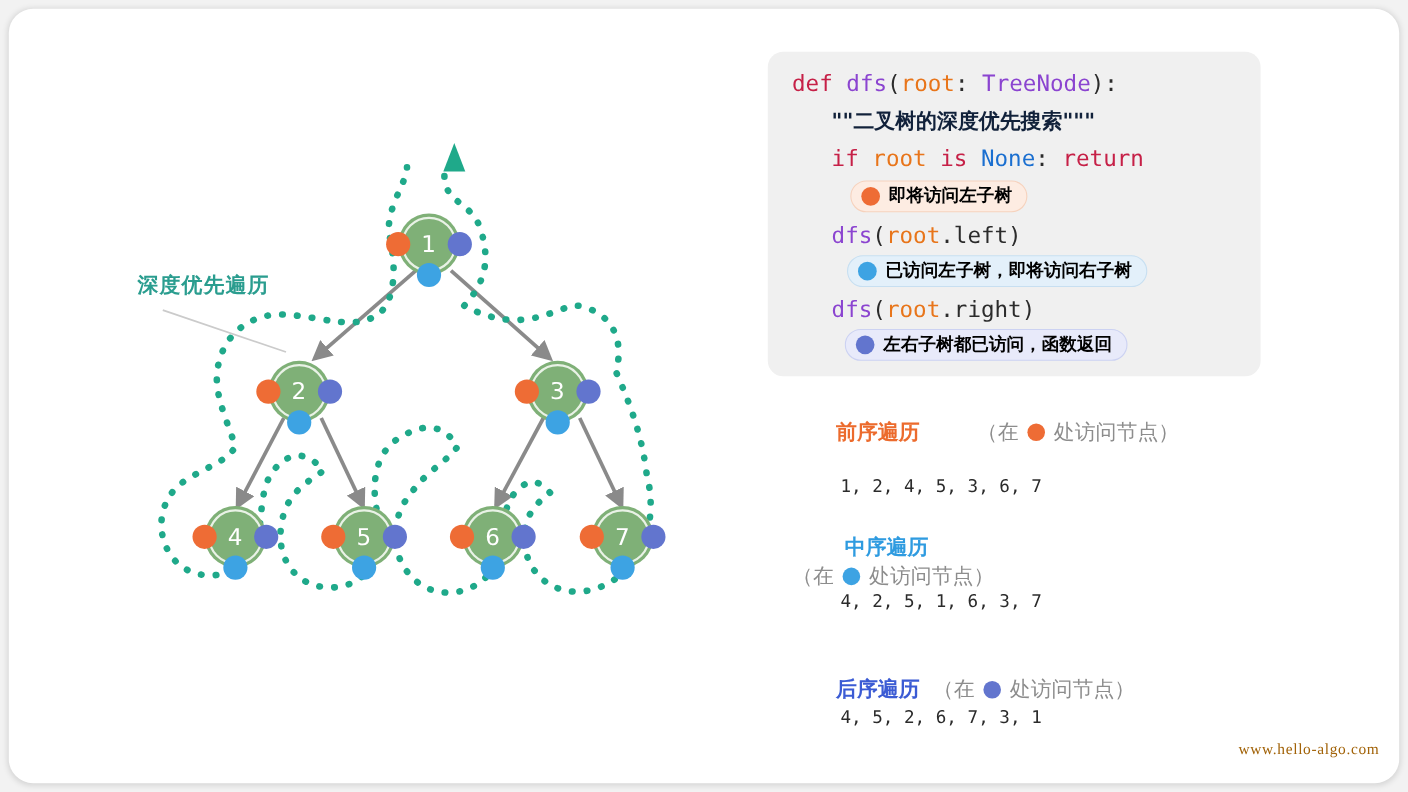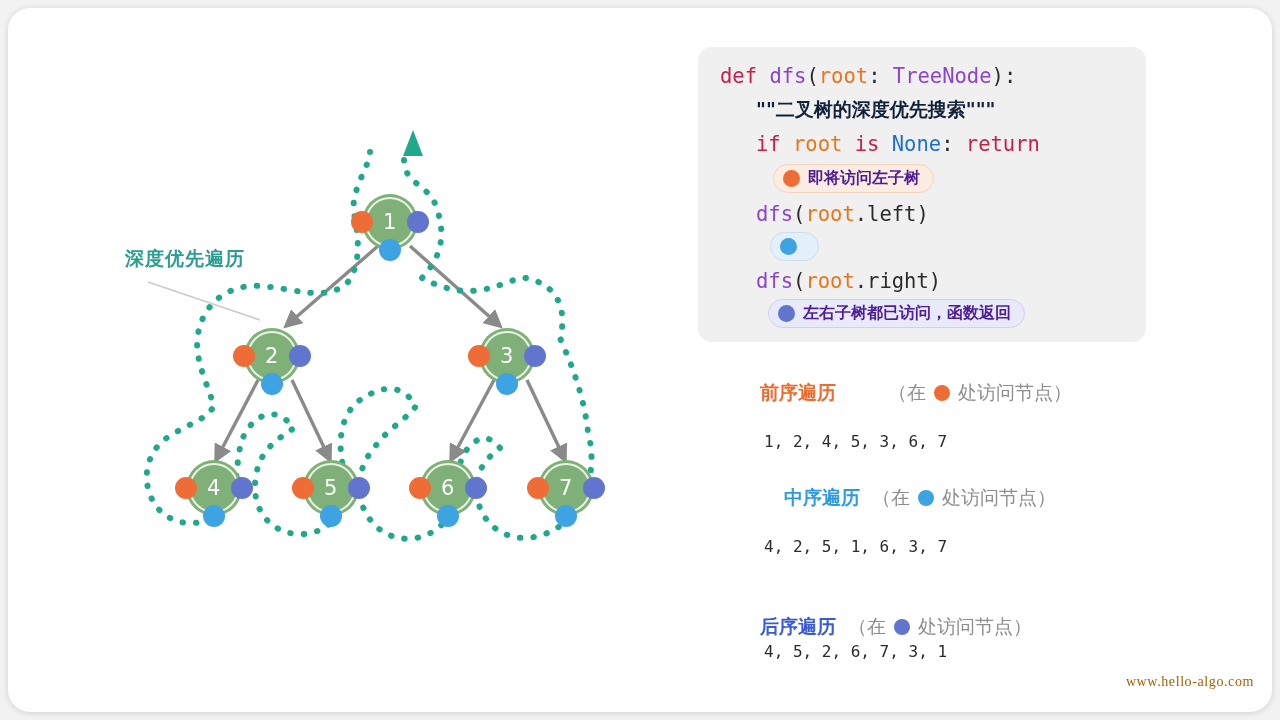--- a/index.html
+++ b/index.html
@@ -66,21 +66,21 @@
   .var{color:#E8751A;}
   .typ{color:#8B44D0;}
   .pn{color:#2b2b2b;}
   .bl{color:#1B6FD0;}
   .doc{color:#11213a;font-family:"DejaVu Sans",sans-serif;font-weight:bold;font-size:19px;}
 
   .badge{
     position:absolute;display:inline-flex;align-items:center;
     border-radius:15px;height:29px;padding:0 13px 0 9px;
     font-family:"DejaVu Sans","Liberation Sans",sans-serif;
-    font-weight:bold;font-size:16px;color:#4c1d95;white-space:nowrap;
+    font-weight:bold;font-size:16px;color:#000000;white-space:nowrap;
     box-sizing:border-box;
   }
   .badge .bdot{width:17px;height:17px;border-radius:50%;margin-right:8px;flex:none;}
   .badge.b-pre{background:#fdece2;border:1px solid #f6d2bd;}
   .badge.b-pre .bdot{background:#EE6C35;}
   .badge.b-in{background:#e3f0fa;border:1px solid #c7dff1;}
   .badge.b-in .bdot{background:#3DA3E3;}
   .badge.b-post{background:#e8eafa;border:1px solid #ccd2f2;}
   .badge.b-post .bdot{background:#6275CE;}
 
@@ -241,39 +241,40 @@
         <div class="code-line" style="left: 748px; top: 196px;"><span class="fn">dfs</span><span class="pn">(</span><span class="var">root</span><span class="pn">.left)</span></div>
         <div class="code-line" style="left: 748px; top: 263px;"><span class="fn">dfs</span><span class="pn">(</span><span class="var">root</span><span class="pn">.right)</span></div>
       </div>
   <div id="badge-host">
         <div class="badge b-pre" style="left: 765px; top: 156px;">
           <span class="bdot"></span>
           <span>即将访问左子树</span>
         </div>
         <div class="badge b-in" style="left: 762px; top: 224px;">
           <span class="bdot"></span>
+          <span>已访问左子树，即将访问右子树</span>
         </div>
         <div class="badge b-post" style="left: 760px; top: 291px; justify-content: space-between;">
           <span class="bdot"></span>
           <span>左右子树都已访问，函数返回</span>
         </div>
       </div>
 
   <div class="legend"></div>
   <div id="legend-host">
         <div class="leg-head" style="left: 752px; top: 372px; gap: 40px;">
           <span class="ttl t-pre">前序遍历</span>
           <span class="paren">
             <span>（在</span>
             <span class="ldot d-pre"></span>
             <span>处访问节点）</span>
           </span>
         </div>
         <div class="seq" style="left: 756px; top: 424px;">1,  2,  4,  5,  3,  6,  7</div>
-        <div class="leg-head" style="left: 776px; top: 477px;">
+        <div class="leg-head" style="left: 712px; top: 477px; flex-direction: column;">
           <span class="ttl t-in">中序遍历</span>
           <span class="paren">
             <span>（在</span>
             <span class="ldot d-in"></span>
             <span>处访问节点）</span>
           </span>
         </div>
         <div class="seq" style="left: 756px; top: 529px;">4,  2,  5,  1,  6,  3,  7</div>
         <div class="leg-head" style="left: 752px; top: 606px;">
           <span class="ttl t-post">后序遍历</span>

